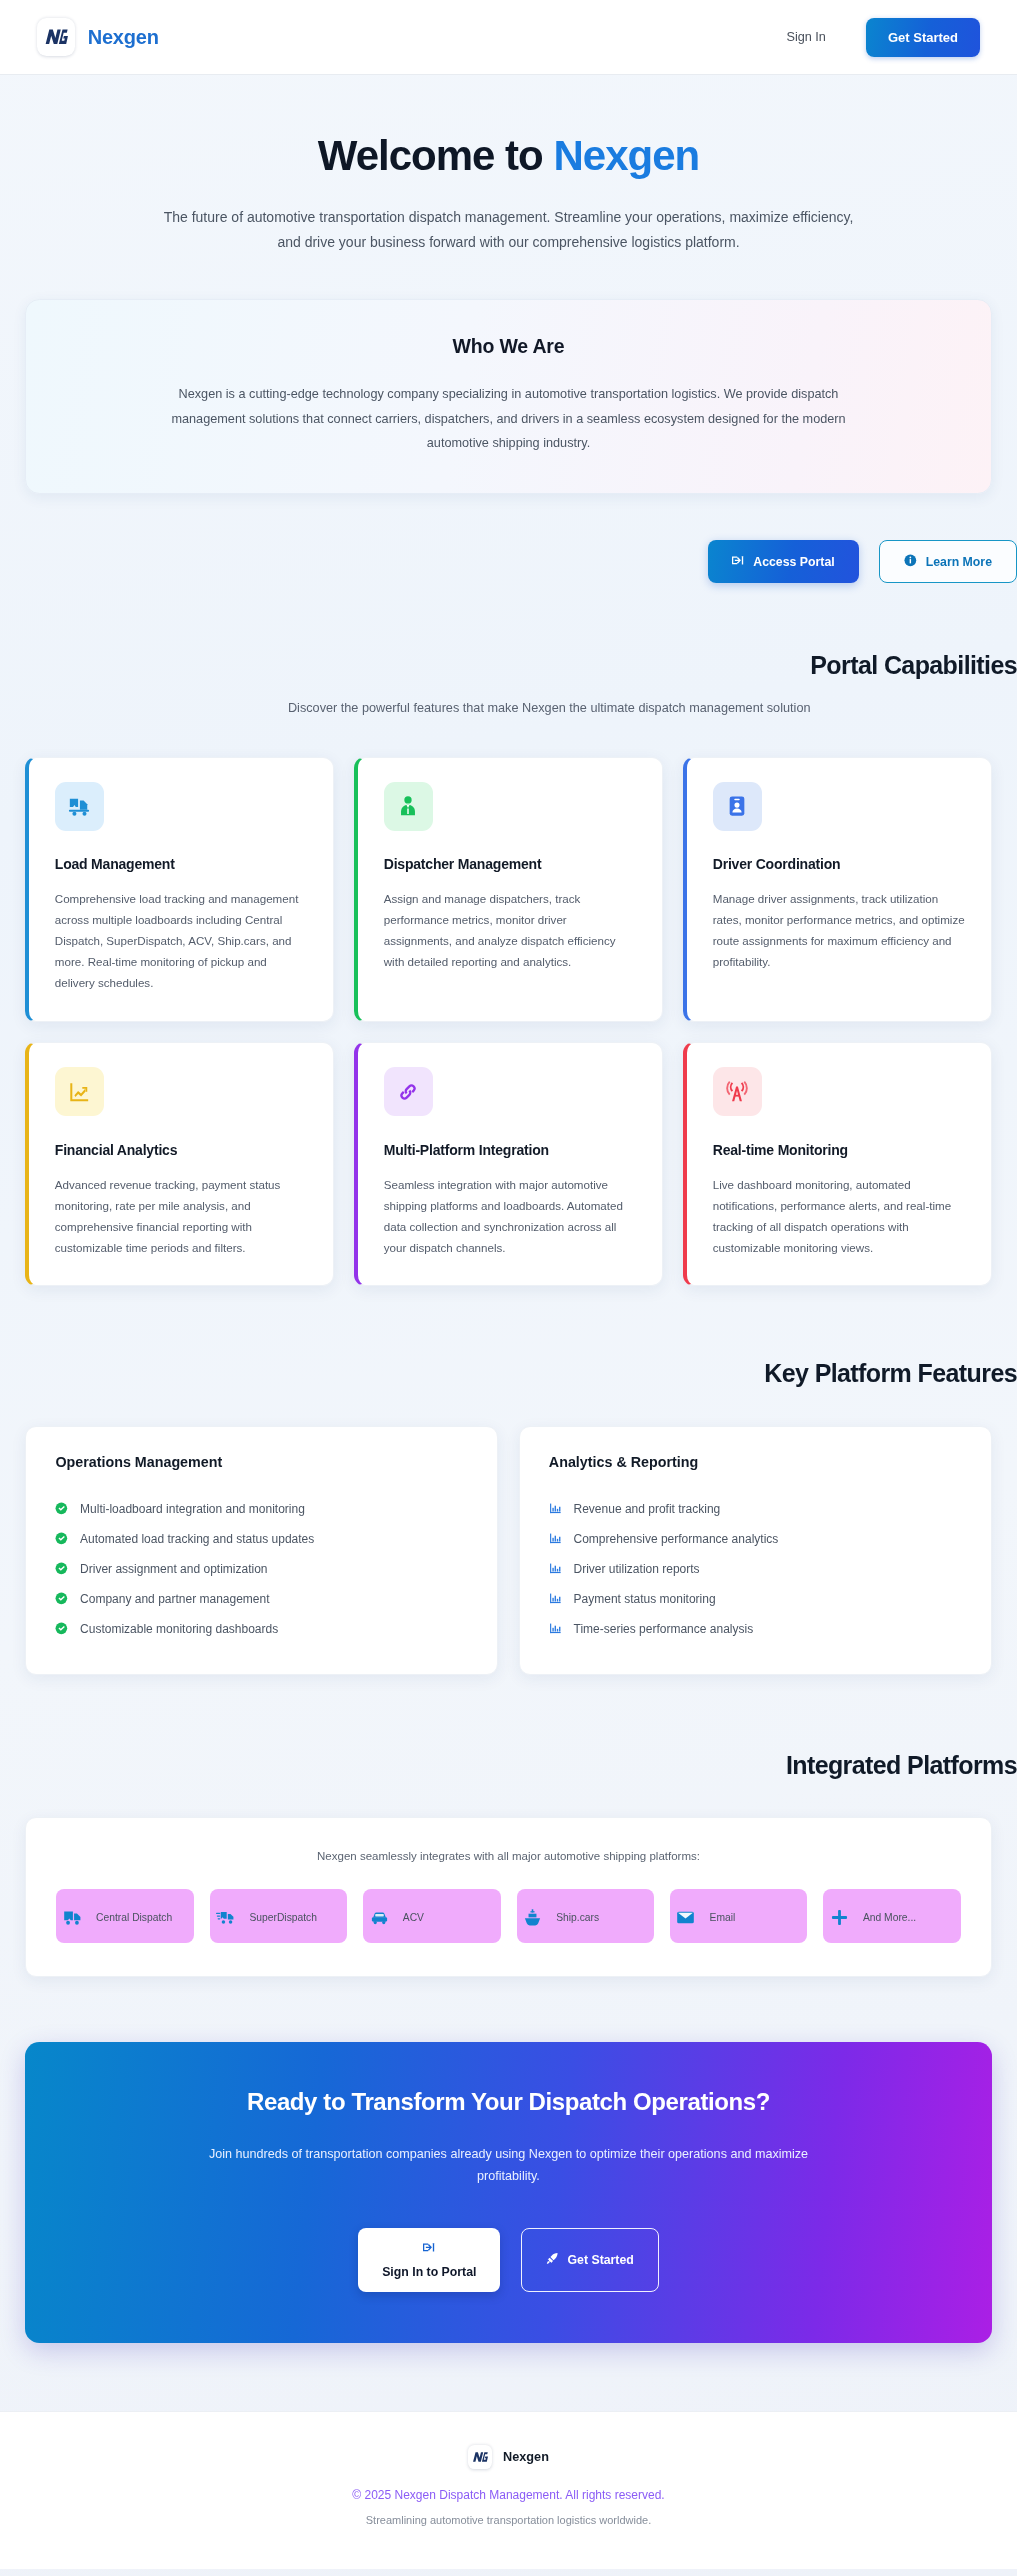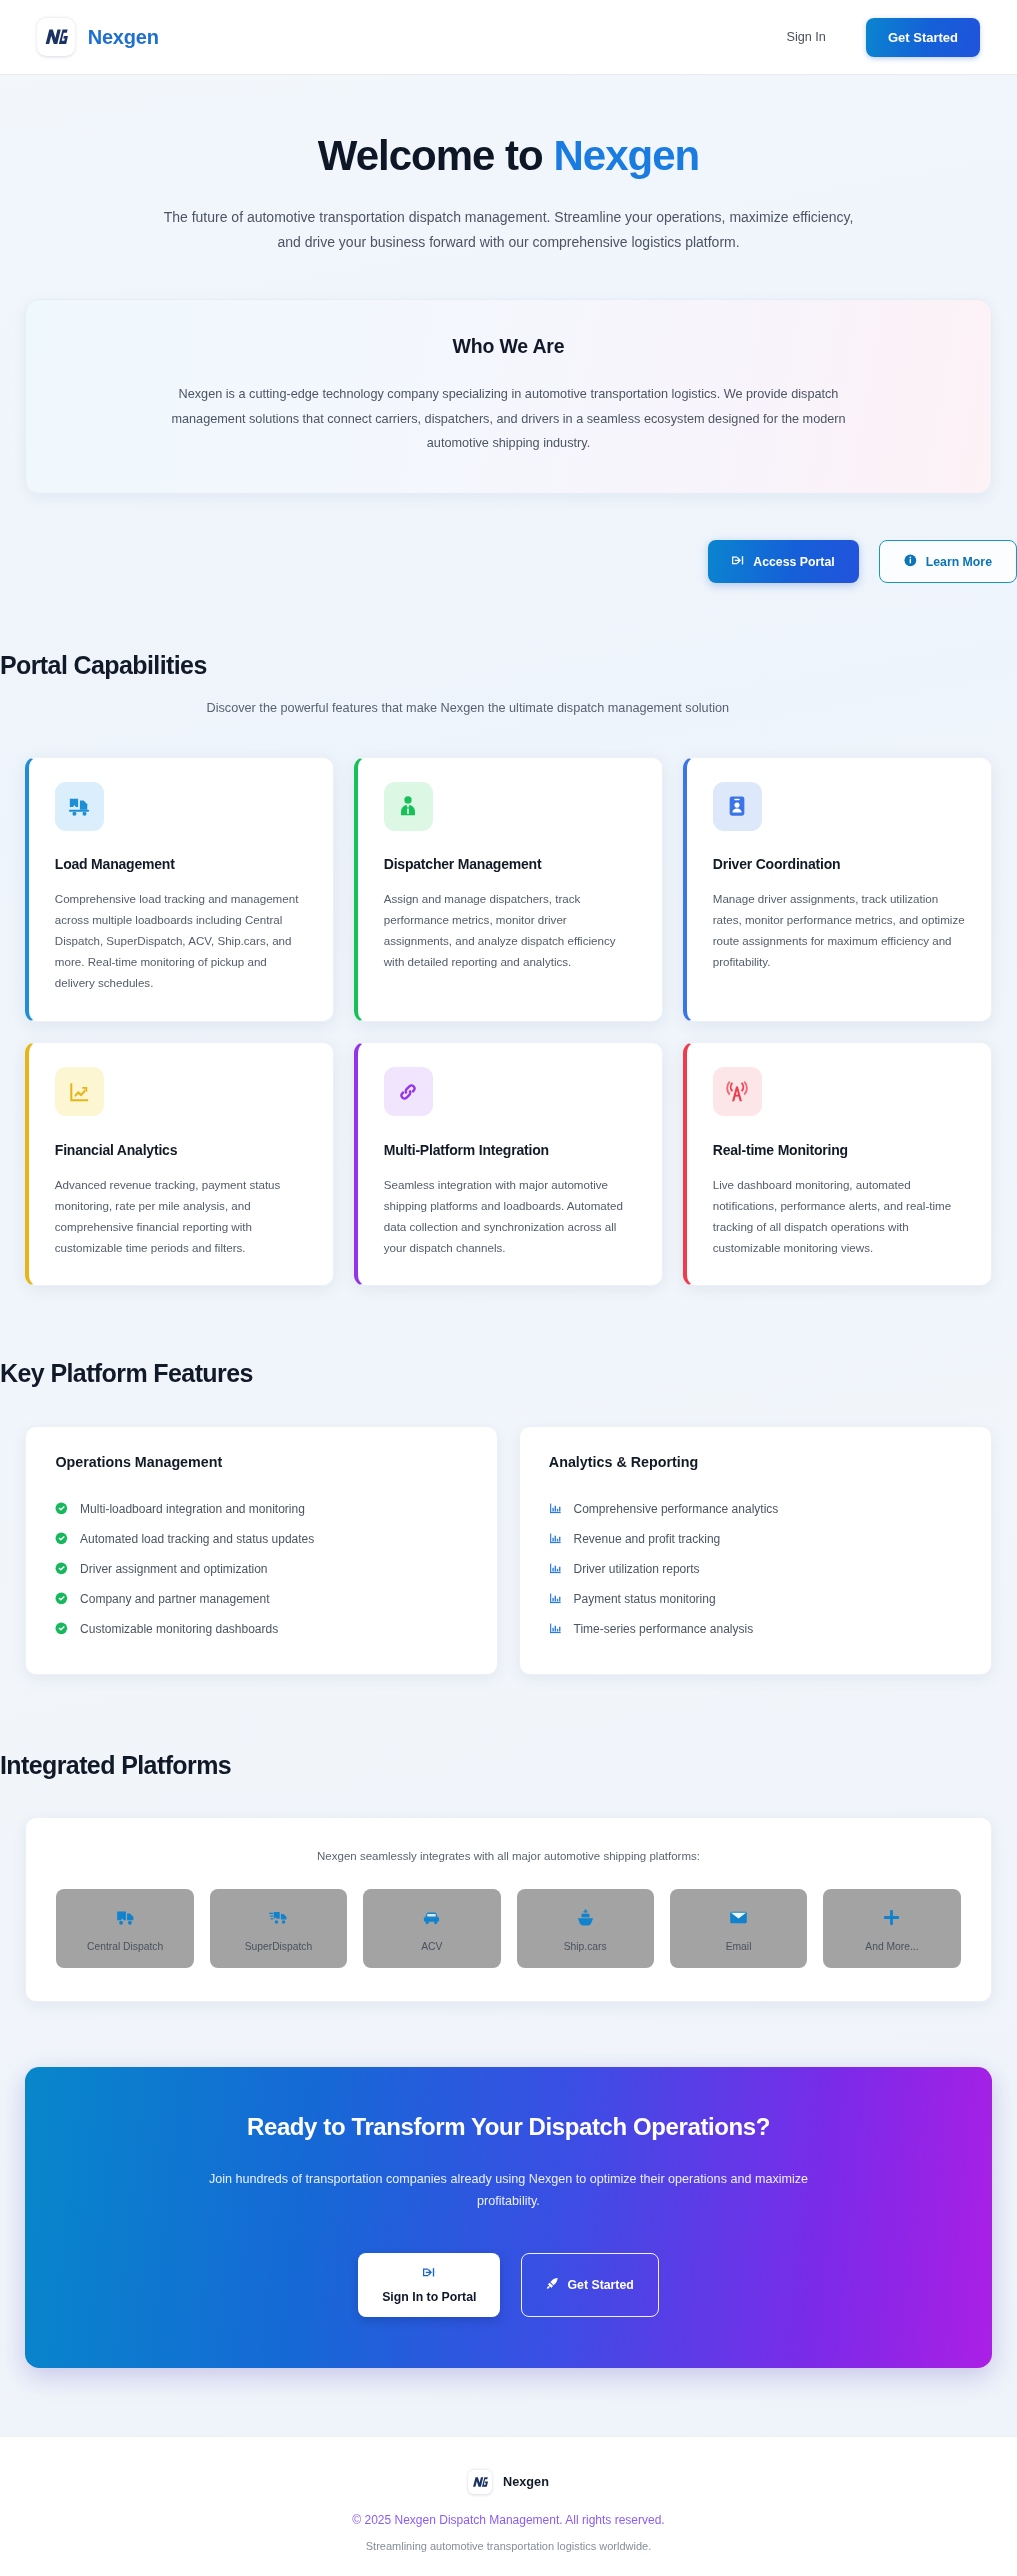--- a/index.html
+++ b/index.html
@@ -125,21 +125,21 @@
     color: #fff; border: none;
     box-shadow: 0 2.4px 8px rgba(25,85,200,.26);
   }
   .btn-outline {
     background: #fbfdff;
     color: #0c74b8;
     border: 1.3px solid #1796c6;
   }
 
   
-  .sec-head { text-align: left; }
+  .sec-head { text-align: right; }
   .sec-head h2 {
     font-size: 25px; font-weight: bold; color: #101a28; letter-spacing: -0.6px;
   }
   .sec-head p {
     margin: 17.5px auto 0; max-width: 604px;
     font-size: 12.7px; line-height: 1.65; color: #596271;
   }
   .capabilities { padding-top: 68px; }
 
   
@@ -197,23 +197,23 @@
     margin: 37px 25.4px 0;
     background: #fff; border: 0.8px solid #edf1f6; border-radius: 11px;
     padding: 32px 30px 33px; text-align: center;
     box-shadow: 0 4px 16px rgba(30,60,110,.07);
   }
   .platform-panel .plead {
     font-size: 11.5px; color: #5b6472; margin-bottom: 27px;
   }
   .platform-row { display: grid; grid-template-columns: repeat(6,1fr); gap: 16px; }
   .ptile {
-    background: #a3a3a3; border-radius: 8px;
+    background: #f0abfc; border-radius: 8px;
     padding: 19px 6.4px 16px;
-    display: flex; flex-direction: column; align-items: center; gap: 14.3px;
+    display: flex; flex-direction: row; align-items: center; gap: 14.3px;
     cursor: pointer;
     text-align: right;
   }
   .ptile span { font-size: 10.3px; color: #49525f; }
 
   
   .cta-banner {
     margin: 65px 25.4px 0;
     border-radius: 14.3px;
     background: linear-gradient(96deg, #0787ca 0%, #1668d6 30%, #3a4ee4 55%, #7c2ae8 82%, #ab1fe5 100%);
@@ -479,34 +479,34 @@
               <span style="display:flex">
                 <svg width="12.7" height="12.7" viewBox="0 0 24 24" fill="#2b7ae0">
                   <rect x="2" y="3" width="2.2" height="18"></rect>
                   <rect x="2" y="18.8" width="20" height="2.2"></rect>
                   <rect x="6.4" y="11" width="2.6" height="7"></rect>
                   <rect x="10.6" y="7" width="2.6" height="11"></rect>
                   <rect x="14.8" y="13" width="2.6" height="5"></rect>
                   <rect x="19" y="9" width="2.6" height="9"></rect>
                 </svg>
               </span>
-              <span>Comprehensive performance analytics</span>
+              <span>Revenue and profit tracking</span>
             </li>
             <li>
               <span style="display:flex">
                 <svg width="12.7" height="12.7" viewBox="0 0 24 24" fill="#2b7ae0">
                   <rect x="2" y="3" width="2.2" height="18"></rect>
                   <rect x="2" y="18.8" width="20" height="2.2"></rect>
                   <rect x="6.4" y="11" width="2.6" height="7"></rect>
                   <rect x="10.6" y="7" width="2.6" height="11"></rect>
                   <rect x="14.8" y="13" width="2.6" height="5"></rect>
                   <rect x="19" y="9" width="2.6" height="9"></rect>
                 </svg>
               </span>
-              <span>Revenue and profit tracking</span>
+              <span>Comprehensive performance analytics</span>
             </li>
             <li>
               <span style="display:flex">
                 <svg width="12.7" height="12.7" viewBox="0 0 24 24" fill="#2b7ae0">
                   <rect x="2" y="3" width="2.2" height="18"></rect>
                   <rect x="2" y="18.8" width="20" height="2.2"></rect>
                   <rect x="6.4" y="11" width="2.6" height="7"></rect>
                   <rect x="10.6" y="7" width="2.6" height="11"></rect>
                   <rect x="14.8" y="13" width="2.6" height="5"></rect>
                   <rect x="19" y="9" width="2.6" height="9"></rect>

